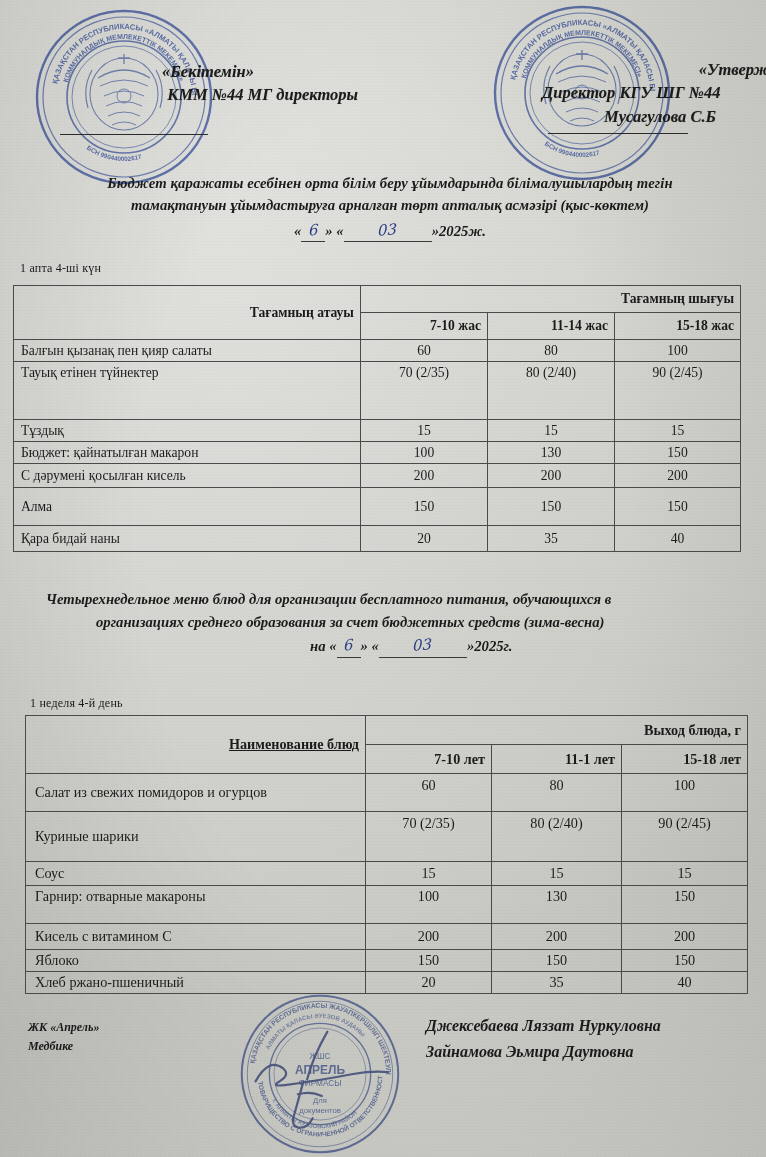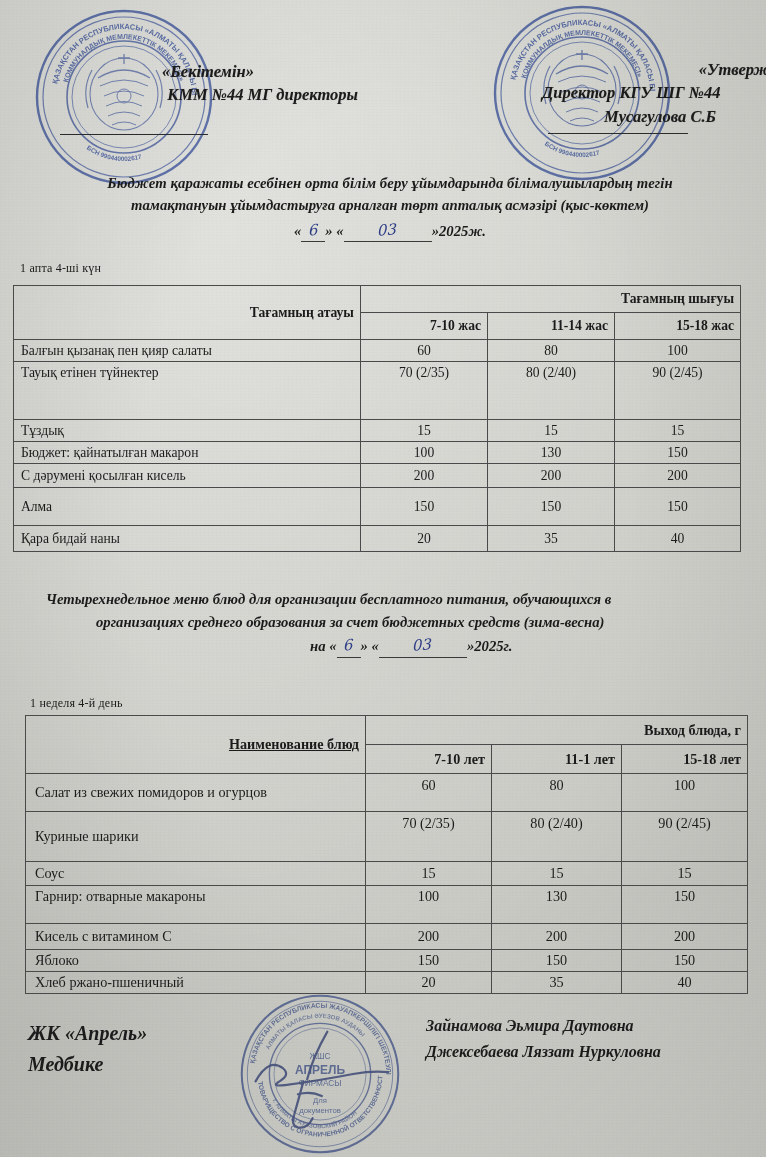--- a/index.html
+++ b/index.html
@@ -202,21 +202,21 @@
 
   .th-name-ru { text-decoration: underline; }
 
   
   .footer-left {
     position: absolute;
     left: 28px;
     top: 1018px;
     font-style: italic;
     font-weight: bold;
-    font-size: 20px;
+    font-size: 12px;
     line-height: 1.55;
     z-index: 6;
   }
   .footer-right {
     position: absolute;
     left: 426px;
     top: 1013px;
     font-style: italic;
     font-weight: bold;
     font-size: 16px;
@@ -495,19 +495,19 @@
         <path d="M96 42 q-16 28 -22 52"></path>
       </g>
     </svg>
   </div>
 
   <div class="footer-left">
     <div>ЖК «Апрель»</div>
     <div>Медбике</div>
   </div>
   <div class="footer-right">
+    <div>Джексебаева Ляззат Нуркуловна</div>
     <div>Зайнамова Эьмира Даутовна</div>
-    <div>Джексебаева Ляззат Нуркуловна</div>
   </div>
 
   <div class="grain"></div>
   <div class="vignette"></div>
 </div>
 
 </body></html>

